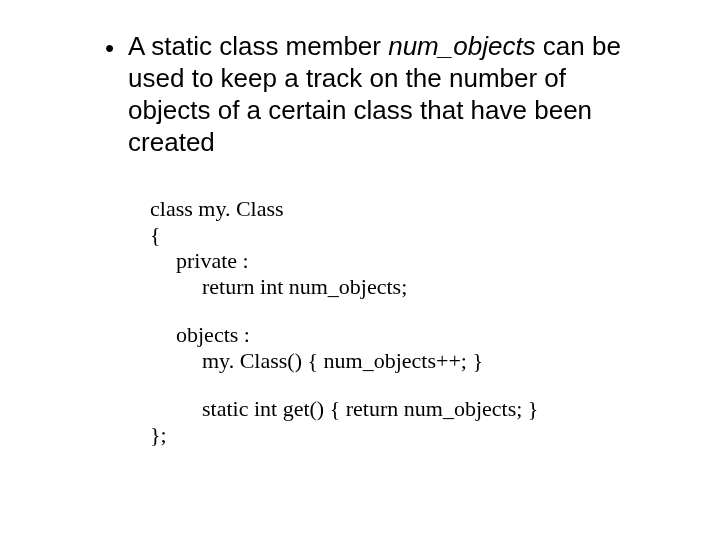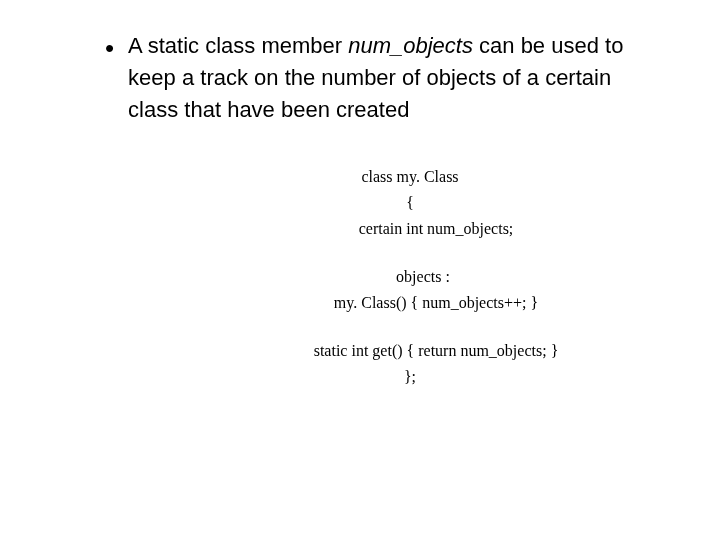--- a/index.html
+++ b/index.html
@@ -15,49 +15,49 @@
     margin-left: 55px;
     margin-right: 20px;
   }
   .bullet-dot {
     font-size: 26px;
     line-height: 32px;
     margin-right: 14px;
     margin-top: 2px;
   }
   .bullet-text {
-    font-size: 22px;
+    font-size: 26px;
     line-height: 32px;
   }
   .italic { font-style: italic; }
   .code-block {
     font-family: "Times New Roman", Times, serif;
-    font-size: 16px;
+    font-size: 22px;
     line-height: 26px;
     margin-top: 38px;
     margin-left: 100px;
-    text-align: center;
   }
   .ind1 { padding-left: 26px; }
   .ind2 { padding-left: 52px; }
   .gap { height: 22px; }
 </style>
 </head>
 <body>
 
 <div class="bullet-block">
   <span class="bullet-dot">•</span>
   <span class="bullet-text">
     <span>A static class member </span><span class="italic">num_objects</span><span> can be used to keep a track on the number of objects of a certain class that have been created</span>
   </span>
 </div>
 
 <div class="code-block">
   <div>class my. Class</div>
   <div>{</div>
-  <div class="ind2">certain int num_objects;</div>
+  <div class="ind1">private :</div>
+  <div class="ind2">return int num_objects;</div>
   <div class="gap"></div>
   <div class="ind1">objects :</div>
   <div class="ind2">my. Class() { num_objects++; }</div>
   <div class="gap"></div>
   <div class="ind2">static int get() { return num_objects; }</div>
   <div>};</div>
 </div>
 
 </body></html>

